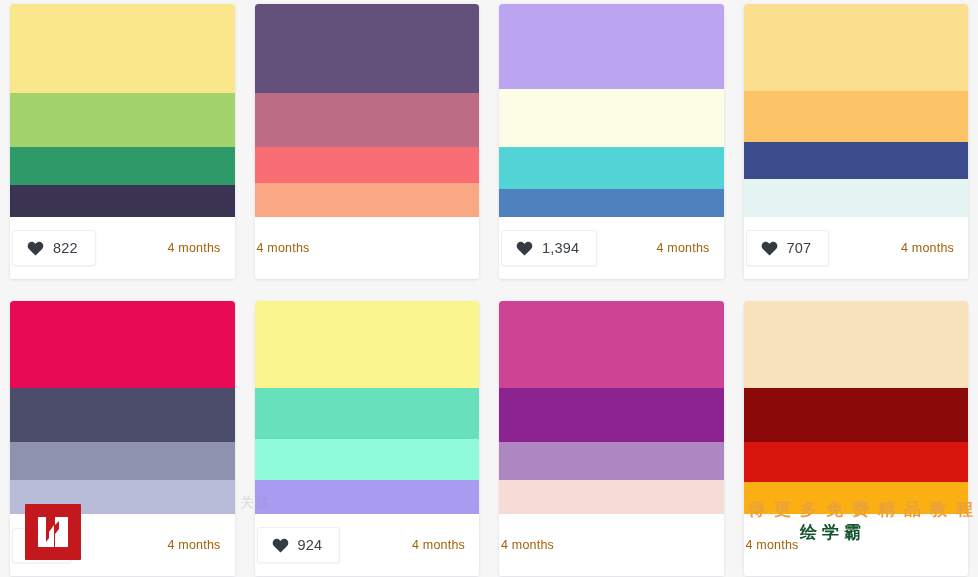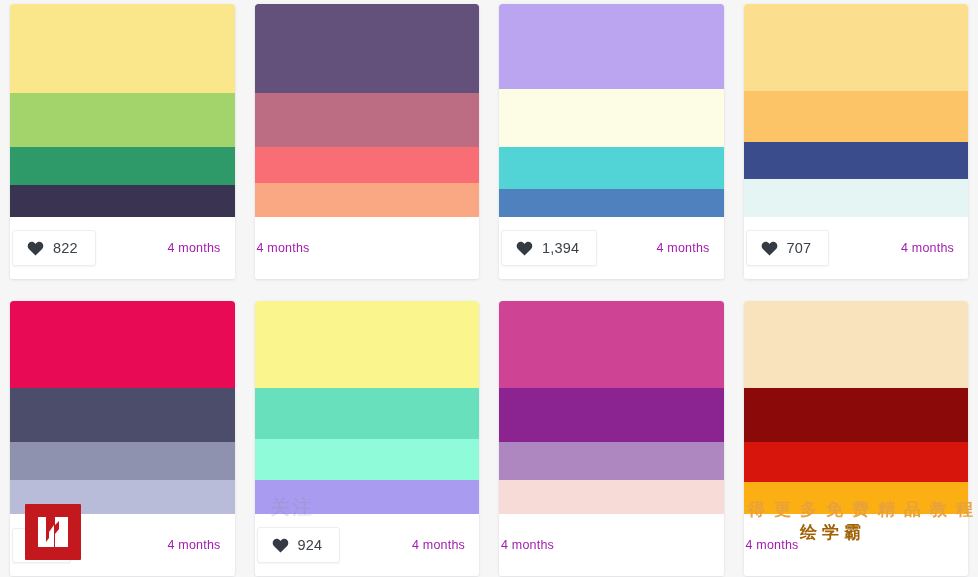--- a/index.html
+++ b/index.html
@@ -63,21 +63,21 @@
   }
   .heart { display: inline-block; line-height: 1; }
   .heart svg { display: block; }
   .like-count {
     font-size: 14.5px;
     color: #3b4148;
     letter-spacing: 0.2px;
   }
   .age {
     font-size: 12.5px;
-    color: #a21caf;
+    color: #a16207;
     letter-spacing: 0.2px;
   }
 
   
   .wm { position: absolute; pointer-events: none; }
 
   #wm-logo {
     left: 25px; top: 504px;
     width: 56px; height: 56px;
     background: #c4181f;
@@ -104,29 +104,29 @@
     color: #e8a13c;
     letter-spacing: 9px;
     white-space: nowrap;
     z-index: 35;
   }
 
   #wm-sub-cn {
     left: 800px; top: 521px;
     font-size: 17px;
     font-weight: bold;
-    color: #a16207;
+    color: #14532d;
     letter-spacing: 5px;
     white-space: nowrap;
     z-index: 36;
   }
 
   #wm-faint-left {
-    left: 270px; top: 494px;
-    font-size: 20px;
+    left: 240px; top: 494px;
+    font-size: 14px;
     color: rgba(140,145,155,0.30);
     letter-spacing: 2px;
     white-space: nowrap;
     z-index: 30;
   }
 </style>
 </head>
 <body>
 
 <div id="app">

